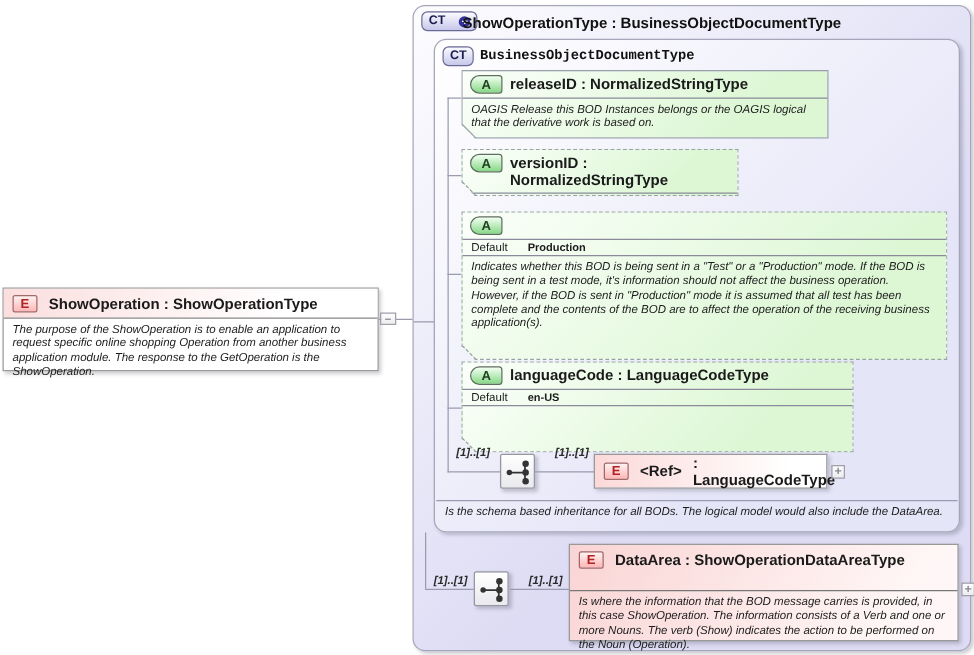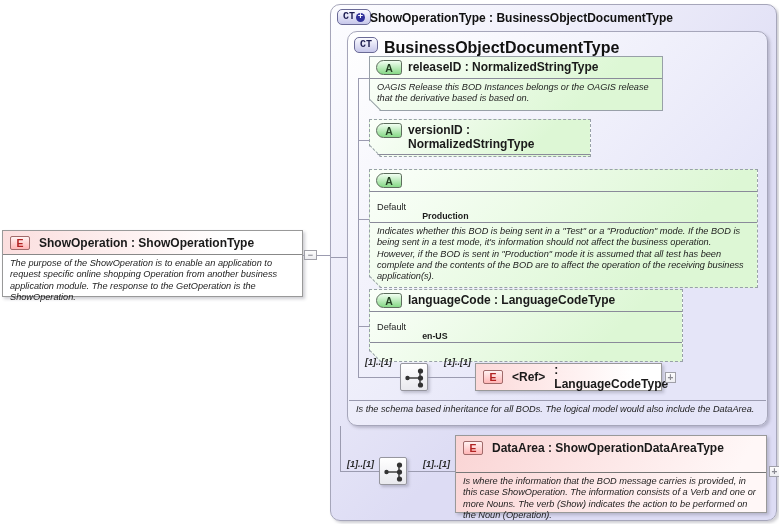--- a/index.html
+++ b/index.html
@@ -15,40 +15,40 @@
   .ebox { position:absolute; border:1px solid #999; }
   .ebox .ehead { display:flex; align-items:center; gap:9px; padding:0 0 0 7px; font-weight:bold; font-size:12px; color:#1a1a1a; }
   .edesc { font-style:italic; font-size:9.2px; line-height:11.4px; color:#1c1c1c; padding:3px 7px 3px 7px; border-top:1px solid #888; }
 
   .badge-e { width:20px; height:14px; line-height:13px; text-align:center; font-size:10.5px; font-weight:bold;
              color:#b22222; background:linear-gradient(#fff2f2,#ffb6b6); border:1px solid #a06a6a; border-radius:2px; flex:none; }
   .badge-a { width:26px; height:15px; line-height:14px; text-align:center; font-size:10.5px; font-weight:bold;
              color:#234023; background:linear-gradient(#f2fff2,#86d886); border:1px solid #5d6e5d; border-radius:8px 3px 3px 8px; flex:none; }
   .badge-ct { height:16px; padding:0 5px; line-height:14px; text-align:center; font-size:10px; font-weight:bold;
               color:#1c1c50; background:linear-gradient(#fbfbff,#c7c7ea); border:1px solid #6a6a96; border-radius:5px; flex:none;
-              display:inline-flex; align-items:center; gap:1px;font-family:Liberation Mono, monospace; }
+              display:inline-flex; align-items:center; gap:11px; }
   .plus-dot { display:inline-block; width:9px; height:9px; border-radius:50%; background:#31319a; color:#fff;
               font-size:9px; line-height:9px; text-align:center; font-weight:bold; }
 
   
   .attr { position:absolute; background:linear-gradient(135deg,#fbfffa 0%, #ddf7d5 75%);
           border:1px dashed #98a0a8;
           clip-path:polygon(0 0, 100% 0, 100% 100%, 11px 100%, 0 calc(100% - 11px));
           filter:drop-shadow(2px 2px 2px rgba(60,60,80,.28)); }
   .attr.required { border-style:solid; }
   .attr::before { content:""; position:absolute; left:0; top:calc(100% - 11.5px); width:16px;
                   border-top:1px dashed #98a0a8; transform:rotate(45deg); transform-origin:0 0; }
   .attr.required::before { border-top-style:solid; }
   .attr-title { position:relative; font-weight:bold; font-size:12px; color:#1a1a1a; padding:3px 6px 3px 38px; min-height:21px; }
   .attr-title .badge-a { position:absolute; left:6px; top:3px; }
   .attr-title.center { text-align:center; }
   .attr-default { display:flex; align-items:center; border-top:1px solid #8a8a9a; border-bottom:1px solid #8a8a9a;
                   padding:1px 6px 1px 7px; font-size:9.2px; color:#1c1c1c; }
   .attr-default .dl { }
-  .attr-default .dv { font-weight:bold; margin-left:16px; font-size:8.8px;margin-top:18px; }
+  .attr-default .dv { font-weight:bold; margin-left:16px; font-size:8.8px; }
   .attr-desc { font-style:italic; font-size:9.2px; line-height:11.3px; color:#1c1c1c; padding:3px 7px 3px 7px; }
   .attr-desc.sep { border-top:1px solid #8a8a9a; }
 
   .card { position:absolute; font-size:9px; font-weight:bold; font-style:italic; color:#2a2a2a; }
 
   .seqicon { position:absolute; width:28px; height:28px; background:linear-gradient(#ffffff,#e9e9ee);
              border:1px solid #96969e; border-radius:2px; box-shadow:2px 2px 3px rgba(60,60,80,.25); }
 
   .toggle { position:absolute; background:linear-gradient(#fdfdfd,#ededf1); border:1px solid #a0a0a8;
             color:#8a8a92; text-align:center; font-weight:bold; }
@@ -78,38 +78,38 @@
   </span>
   <div class="abs" style="left:39px; top:6px; font-weight:bold; font-size:12px; color:#111;">ShowOperationType : BusinessObjectDocumentType</div>
 
   <div class="line" style="left:0; top:252px; width:28px; height:1px;"></div>
 
   <div class="abs shadowed" style="left:16px; top:26px; width:421px; height:395px; border:1px solid #a6a6ba; border-radius:10px;
               background:linear-gradient(135deg,#ffffff 0%, #e5e5f8 70%);">
     <span class="badge-ct abs" style="left:6px; top:5px;">
       <span>CT</span>
     </span>
-    <div class="abs" style="left:36px; top:7px; font-weight:bold; font-size:16px; color:#111;">BusinessObjectDocumentType</div>
+    <div class="abs" style="left:36px; top:7px; font-weight:bold; font-size:11px; color:#111;font-family:Liberation Mono, monospace;">BusinessObjectDocumentType</div>
 
     <div class="line" style="left:1px; right:1px; top:368px; height:1px; background:#9b9bb0;"></div>
     <div class="abs" style="left:8px; top:372px; right:12px; font-style:italic; font-size:9.2px; line-height:11.3px; color:#1c1c1c;">Is the schema based inheritance for all BODs. The logical model would also include the DataArea.</div>
   </div>
 
   <div class="line" style="left:27px; top:73px; width:1px; height:300px;"></div>
   <div class="line" style="left:27px; top:73px; width:11px; height:1px;"></div>
   <div class="line" style="left:27px; top:135px; width:11px; height:1px;"></div>
   <div class="line" style="left:27px; top:214px; width:11px; height:1px;"></div>
   <div class="line" style="left:27px; top:321px; width:11px; height:1px;"></div>
 
   <div class="attr required" style="left:38px; top:51px; width:294px; height:55px;">
     <div class="attr-title">
       <span class="badge-a">A</span>
       <span>releaseID : NormalizedStringType</span>
     </div>
-    <div class="attr-desc sep">OAGIS Release this BOD Instances belongs or the OAGIS release that the derivative based is based on.</div>
+    <div class="attr-desc sep">OAGIS Release this BOD Instances belongs or the OAGIS logical that the derivative work is based on.</div>
   </div>
 
   <div class="attr" style="left:38px; top:114px; width:222px; height:38px;">
     <div class="attr-title">
       <span class="badge-a">A</span>
       <span>versionID : NormalizedStringType</span>
     </div>
     <div class="attr-desc sep">Indicates the version of the given BOD defintion.</div>
   </div>
 

